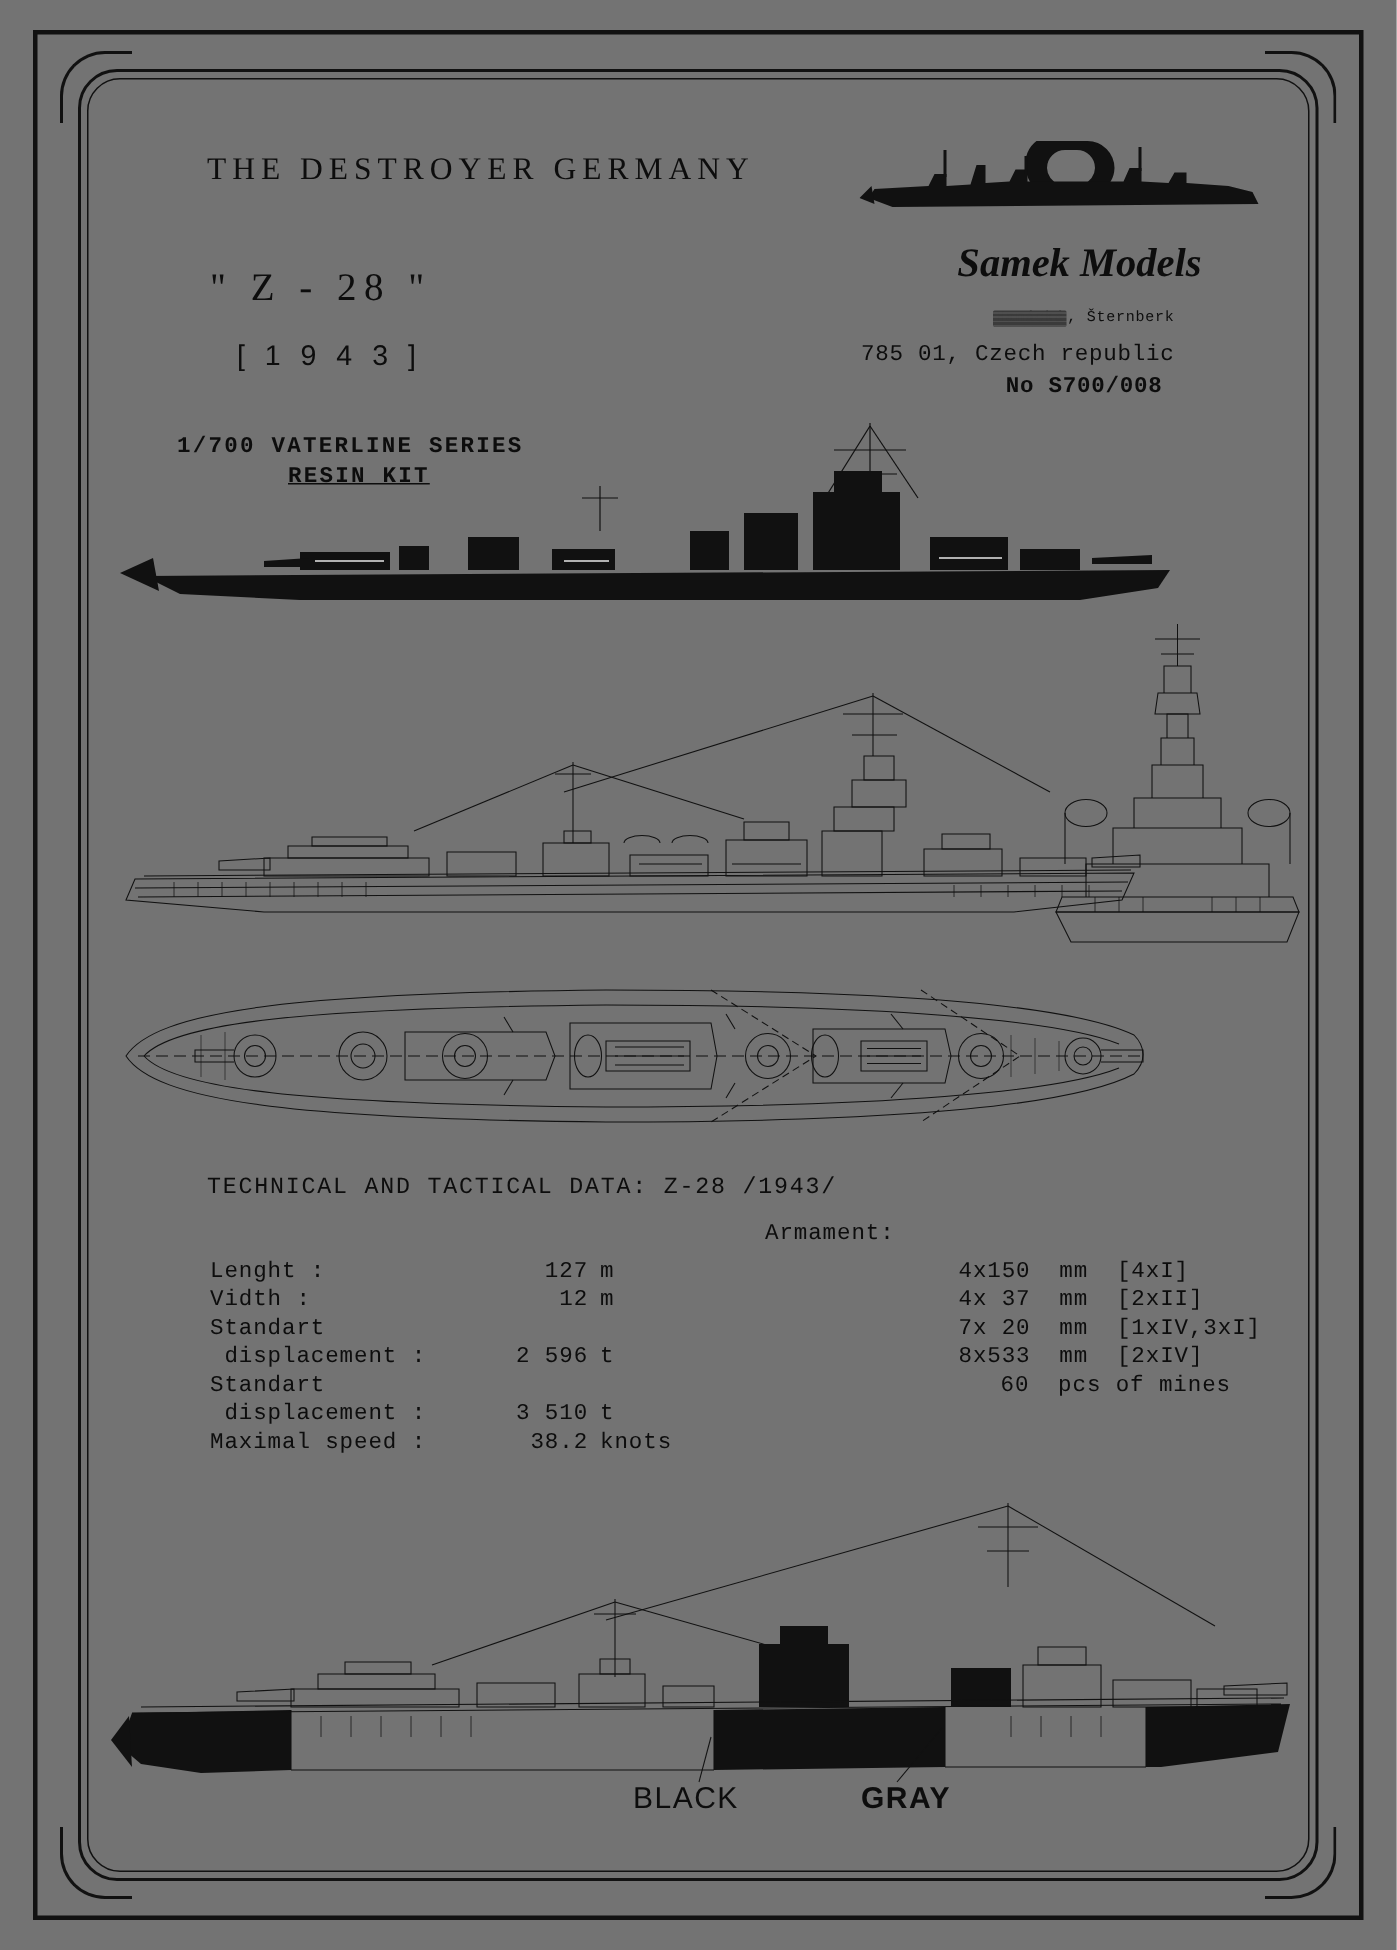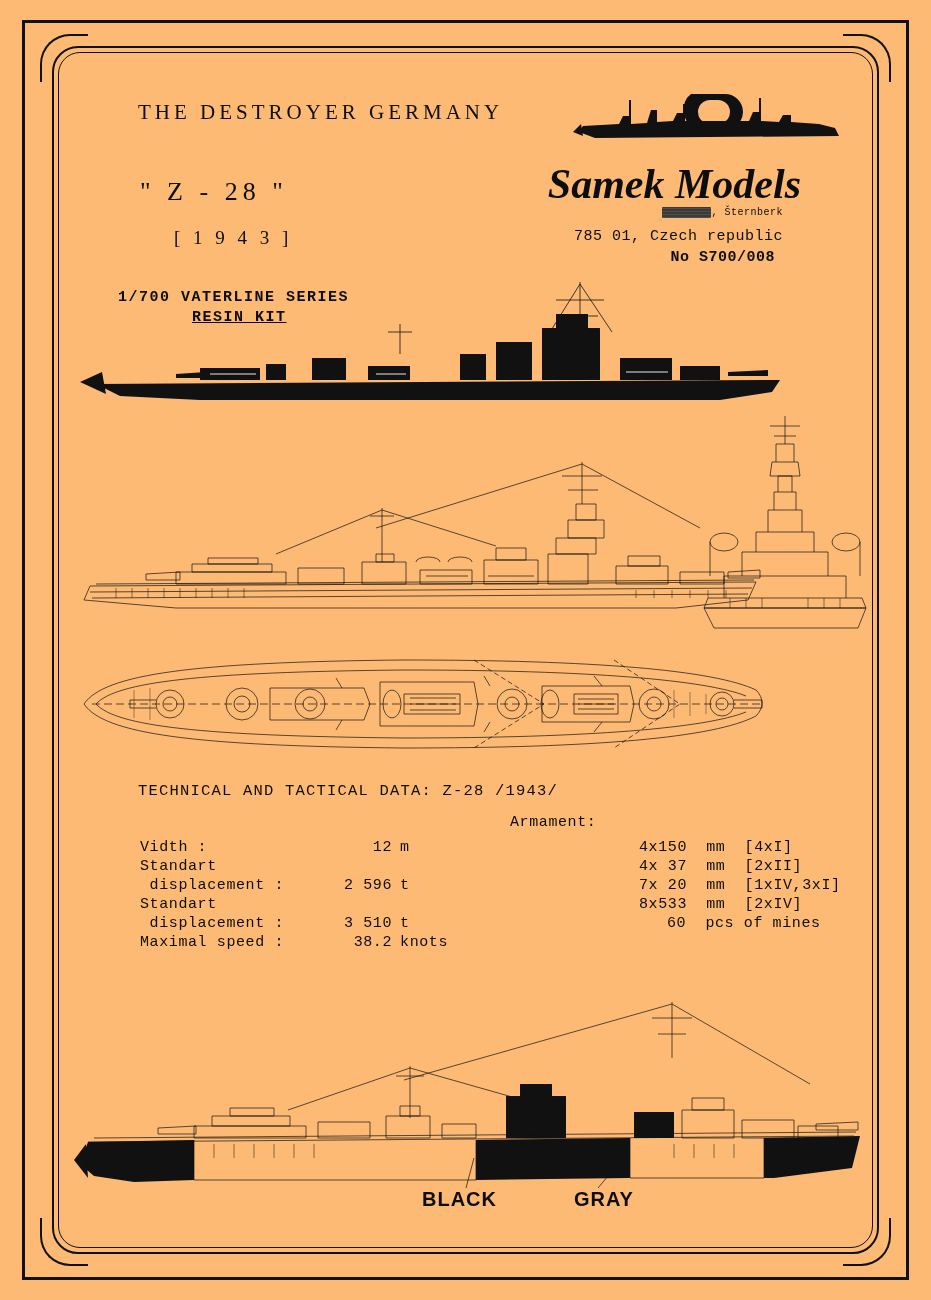--- a/index.html
+++ b/index.html
@@ -11,21 +11,21 @@
     width: 931px;
     height: 1300px;
     font-family: "Liberation Mono", "DejaVu Sans Mono", monospace;
     color: #0d0d0d;
     position: relative;
     overflow: hidden;
   }
   .page {
     position: absolute;
     inset: 0;
-    background: #fdba74;
+    background: #737373;
   }
   
   .frame-outer {
     position: absolute;
     left: 22px;
     top: 20px;
     right: 22px;
     bottom: 20px;
     border: 3px solid #111;
   }
@@ -82,25 +82,25 @@
     position: absolute;
     left: 70px;
     top: 115px;
     font-size: 26px;
     letter-spacing: 5px;
     font-family: "Liberation Serif", serif;
     white-space: nowrap;
   }
   .title-year {
     position: absolute;
-    left: 104px;
+    left: 88px;
     top: 165px;
     font-size: 19px;
     letter-spacing: 4px;
-    font-family: Liberation Serif, serif;
+    font-family: Liberation Sans, sans-serif;
     white-space: nowrap;
   }
   .scale-line1 {
     position: absolute;
     left: 48px;
     top: 227px;
     font-size: 15px;
     letter-spacing: 1.5px;
     font-weight: bold;
     white-space: nowrap;
@@ -124,21 +124,21 @@
     width: 270px;
     height: 56px;
   }
   .brand-name {
     position: absolute;
     right: 60px;
     top: 98px;
     font-family: "Liberation Serif", serif;
     font-style: italic;
     font-weight: bold;
-    font-size: 42px;
+    font-size: 27px;
     white-space: nowrap;
     text-align: right;
   }
   .brand-addr1 {
     position: absolute;
     right: 78px;
     top: 145px;
     font-size: 10px;
     white-space: nowrap;
     letter-spacing: 0.5px;
@@ -226,21 +226,21 @@
   .arm-list div { padding: 1px 0; white-space: pre; }
   .arm-list div.indent { padding-left: 28px; }
 
   
   .lbl-black {
     position: absolute;
     left: 352px;
     top: 1126px;
     font-family: "Liberation Sans", sans-serif;
     font-size: 20px;
-    font-weight: bold;
+    font-weight: normal;
     letter-spacing: 1px;
   }
   .lbl-gray {
     position: absolute;
     left: 504px;
     top: 1126px;
     font-family: "Liberation Sans", sans-serif;
     font-size: 20px;
     font-weight: bold;
     letter-spacing: 1px;
@@ -490,20 +490,25 @@
               <path d="M632 52 L632 72"></path>
           </g>
         </g>
       </svg>
     </div>
 
     <div class="data-heading">TECHNICAL AND TACTICAL DATA: Z-28 /1943/</div>
 
     <table class="spec-table">
       <tbody>
+        <tr>
+          <td class="label">Lenght :</td>
+          <td class="value">127</td>
+          <td class="unit">m</td>
+        </tr>
         <tr>
           <td class="label">Vidth :</td>
           <td class="value">12</td>
           <td class="unit">m</td>
         </tr>
         <tr>
           <td class="label">Standart</td>
           <td class="value"></td>
           <td class="unit"></td>
         </tr>

